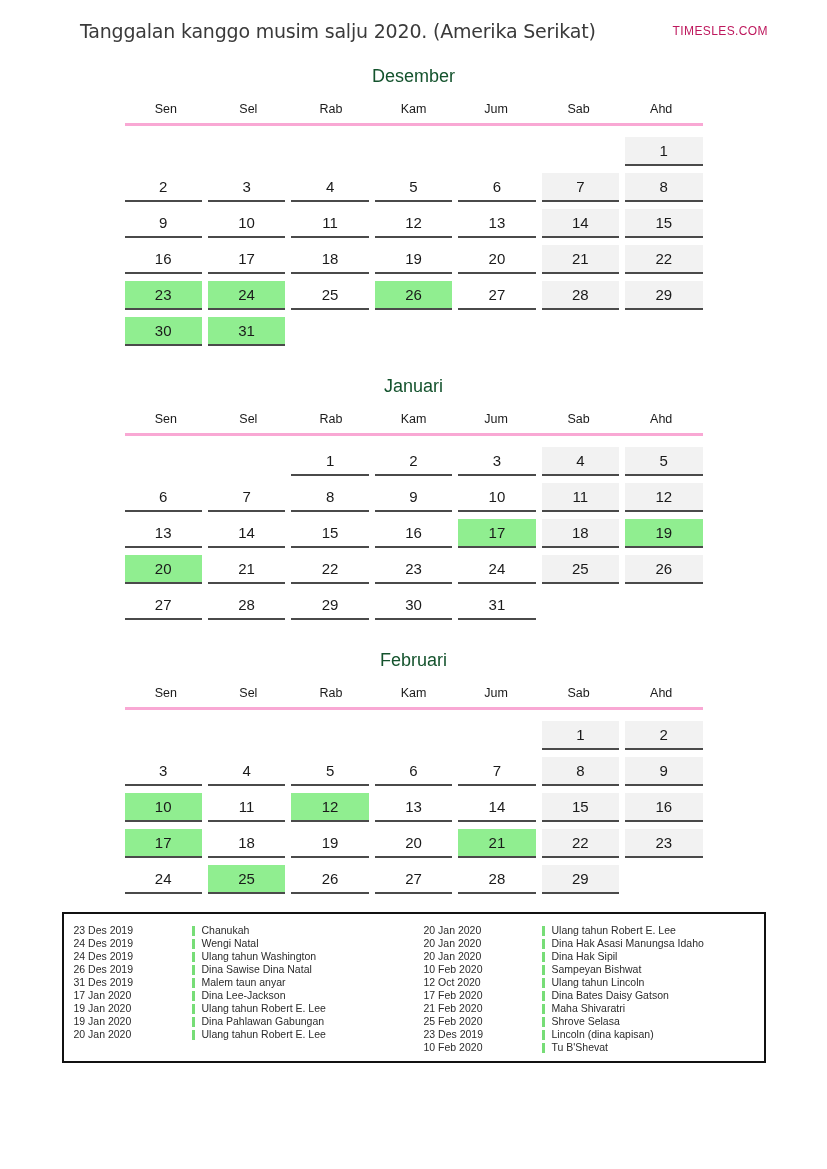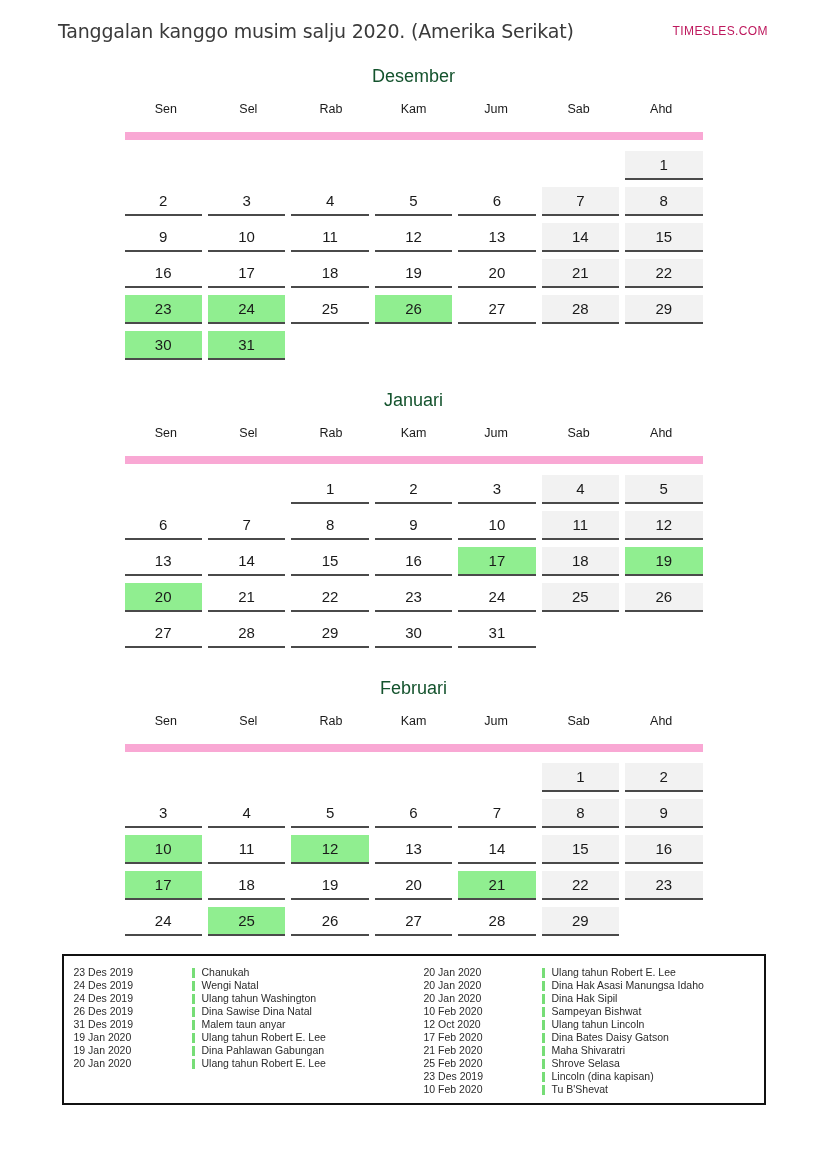--- a/index.html
+++ b/index.html
@@ -8,21 +8,21 @@
     width: 827px; height: 1169px;
     font-family: "Liberation Sans", "DejaVu Sans", sans-serif;
     color: #1a1a1a;
     overflow: hidden;
   }
   .page { width: 827px; height: 1169px; position: relative; }
 
   
   .page-header {
     display: flex; justify-content: space-between; align-items: flex-start;
-    padding: 20px 59px 0 58px;
+    padding: 20px 59px 0 80px;
   }
   .page-title {
     font-size: 19px; font-weight: 400; color: #3a3a3a;
     font-family: "DejaVu Sans", "Liberation Sans", sans-serif;
     letter-spacing: -0.2px;
   }
   .brand-link {
     font-size: 12px; font-weight: 500; color: #be185d;
     letter-spacing: 0.4px; text-decoration: none; padding-top: 4px;
   }
@@ -32,22 +32,22 @@
   .month { width: 578px; margin: 0 auto; }
   .month:first-child { margin-top: 24px; }
   .month + .month { margin-top: 30px; }
   .month-title {
     text-align: center; font-size: 18px; font-weight: 400;
     color: #14532d; margin-bottom: 15px;
   }
   .weekday-row {
     display: grid; grid-template-columns: repeat(7, 1fr);
     column-gap: 0;
-    border-bottom: 8px solid #f9a8d4;
-    padding-bottom: 16px;
+    border-bottom: 3px solid #f9a8d4;
+    padding-bottom: 7px;
   }
   .weekday-label {
     text-align: center; font-size: 12.5px; color: #1a1a1a;
   }
   .day-grid {
     display: grid; grid-template-columns: repeat(7, 1fr);
     column-gap: 6px; row-gap: 7px;
     margin-top: 11px;
   }
   .cell {
@@ -268,20 +268,25 @@
           <span class="legend-date">26 Des 2019</span>
           <span class="legend-marker"></span>
           <span class="legend-label">Dina Sawise Dina Natal</span>
         </div>
         <div class="legend-item">
           <span class="legend-date">31 Des 2019</span>
           <span class="legend-marker"></span>
           <span class="legend-label">Malem taun anyar</span>
         </div>
         <div class="legend-item">
+          <span class="legend-date">17 Jan 2020</span>
+          <span class="legend-marker"></span>
+          <span class="legend-label">Dina Lee-Jackson</span>
+        </div>
+        <div class="legend-item">
           <span class="legend-date">19 Jan 2020</span>
           <span class="legend-marker"></span>
           <span class="legend-label">Ulang tahun Robert E. Lee</span>
         </div>
         <div class="legend-item">
           <span class="legend-date">19 Jan 2020</span>
           <span class="legend-marker"></span>
           <span class="legend-label">Dina Pahlawan Gabungan</span>
         </div>
         <div class="legend-item">

